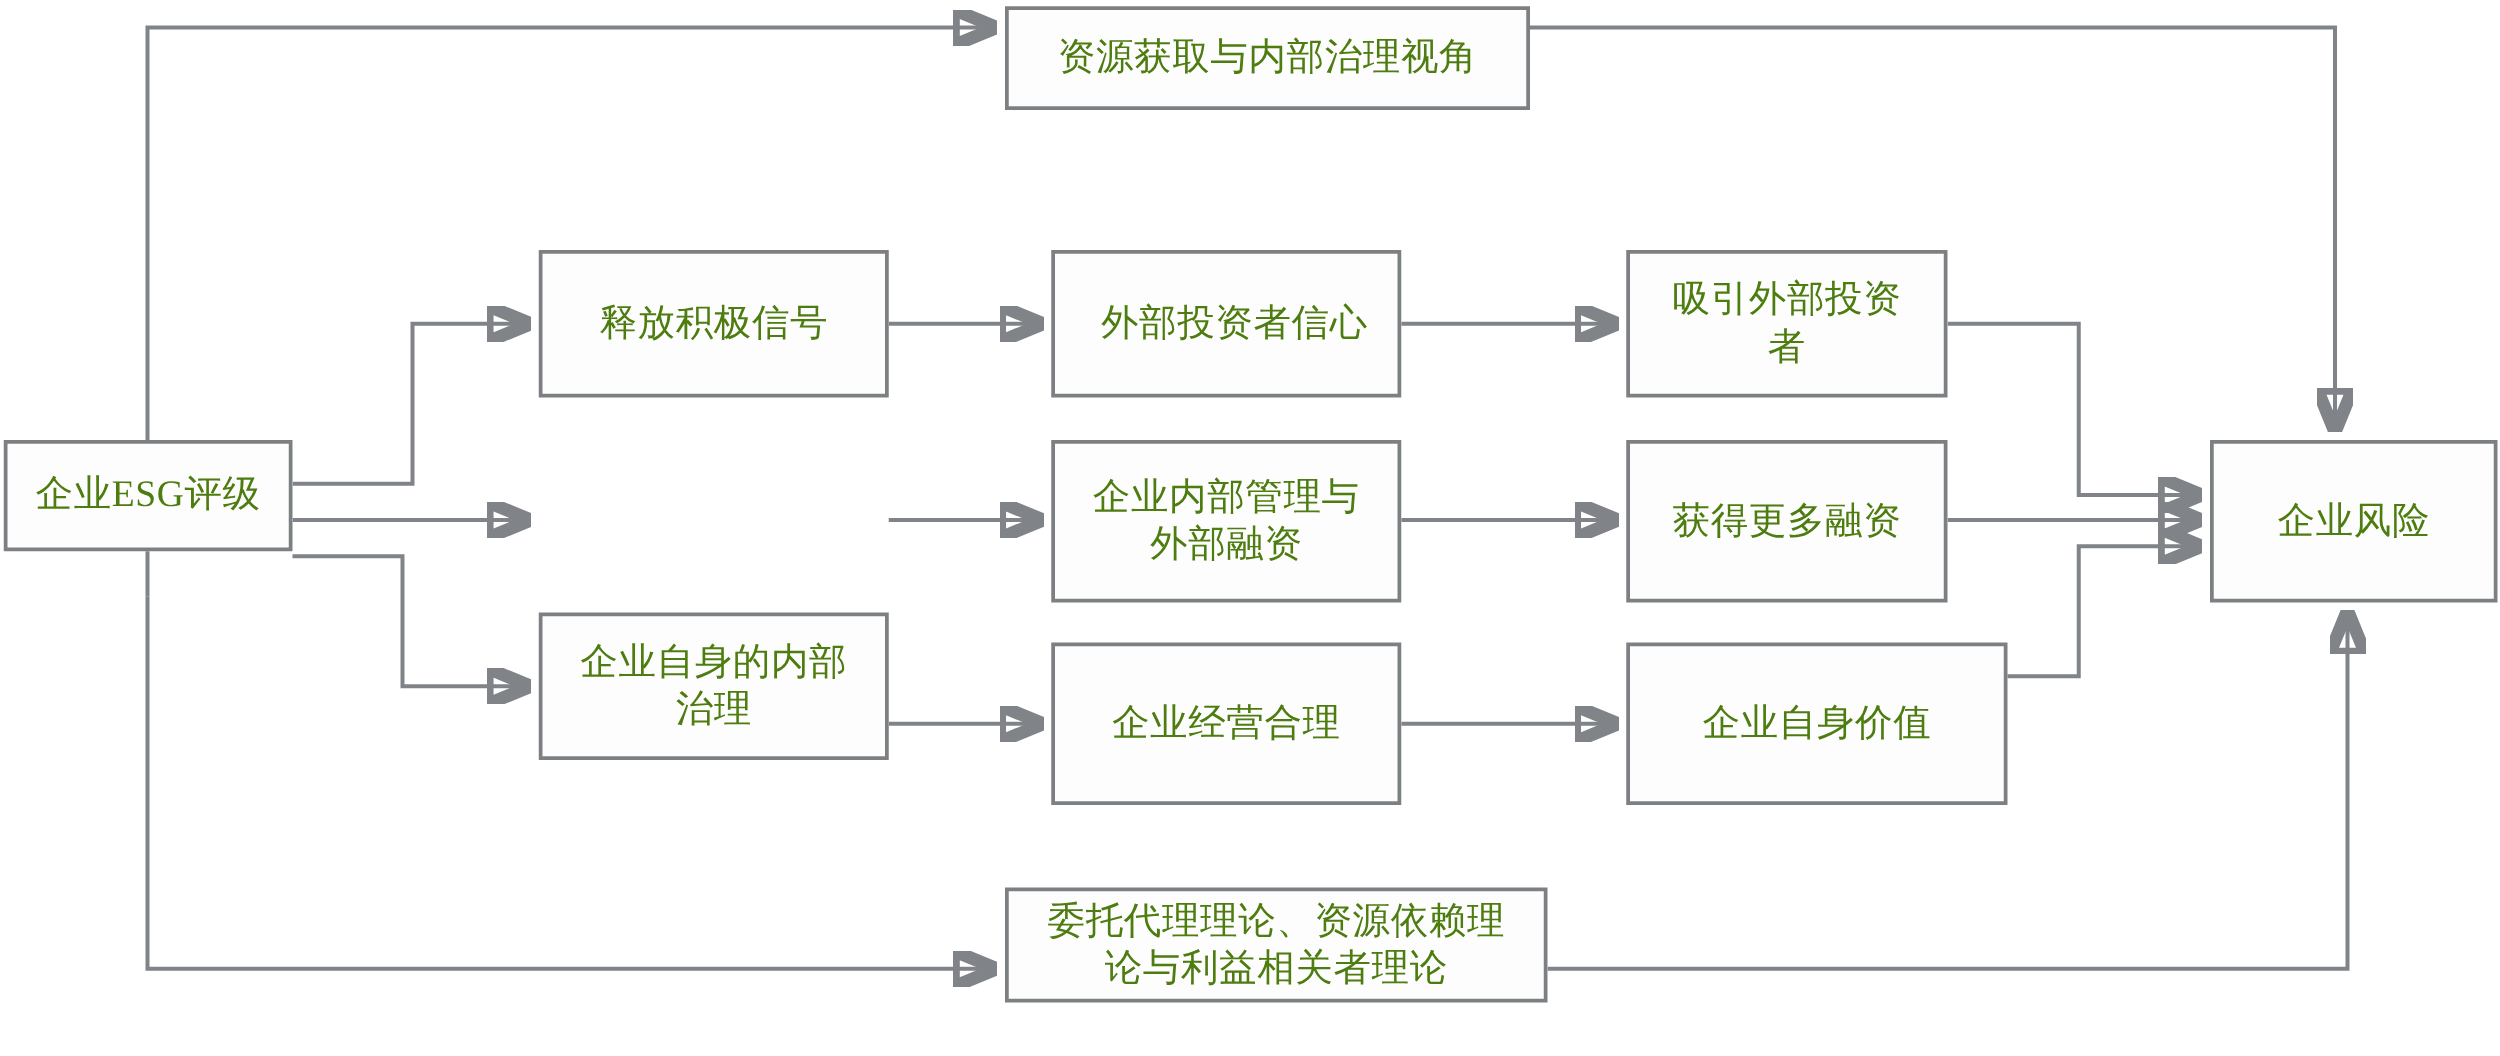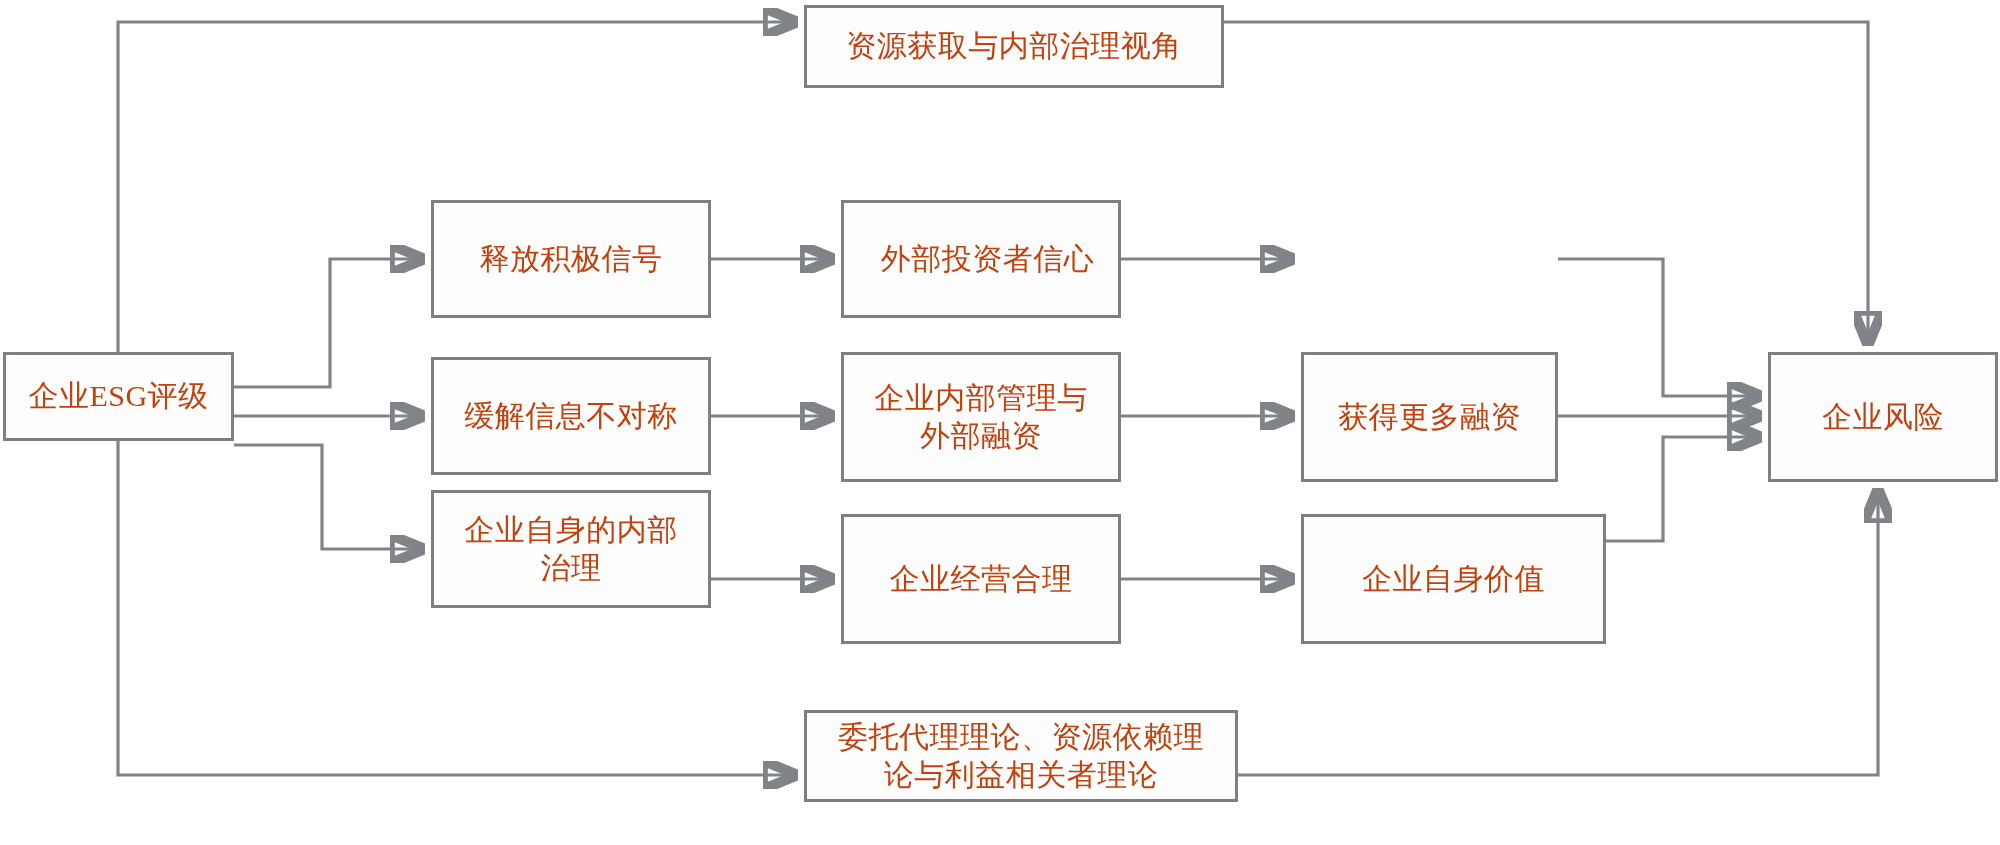--- a/index.html
+++ b/index.html
@@ -13,21 +13,21 @@
   }
   .node{
     position:absolute;
     box-sizing:border-box;
     background:#fdfdfd;
     border:3px solid #7d8083;
     display:flex;
     align-items:center;
     justify-content:center;
     text-align:center;
-    color:#c2410c;
+    color:#4d7c0f;
     font-size:30px;
     line-height:1.28;
     letter-spacing:0.5px;
     padding:2px 10px;
     white-space:pre-line;
     font-family:"Liberation Serif","DejaVu Serif",serif;
   }
   .node span{display:block;}
   svg.wires{
     position:absolute;
@@ -81,32 +81,33 @@
 
     <path d="M1238,775 L1878,775 L1878,490" marker-end="url(#ah)"></path>
   </svg>
 
   <div class="node" style="left:3px;top:352px;width:231px;height:89px;text-align:right;"><span>企业ESG评级</span></div>
 
   <div class="node" style="left:804px;top:5px;width:420px;height:83px;"><span>资源获取与内部治理视角</span></div>
 
   <div class="node" style="left:431px;top:200px;width:280px;height:118px;"><span>释放积极信号</span></div>
 
-  <div class="node" style="left:431px;top:357px;width:280px;height:118px;"><span>缓解信息不对称</span></div>
 
   <div class="node" style="left:431px;top:490px;width:280px;height:118px;"><span>企业自身的内部
 治理</span></div>
 
   <div class="node" style="left:841px;top:200px;width:280px;height:118px;padding-left:23px;"><span>外部投资者信心</span></div>
 
   <div class="node" style="left:841px;top:352px;width:280px;height:130px;"><span>企业内部管理与
 外部融资</span></div>
 
   <div class="node" style="left:841px;top:514px;width:280px;height:130px;font-family:Liberation Serif, serif;"><span>企业经营合理</span></div>
 
+  <div class="node" style="left:1301px;top:200px;width:257px;height:118px;"><span>吸引外部投资
+者</span></div>
 
   <div class="node" style="left:1301px;top:352px;width:257px;height:130px;"><span>获得更多融资</span></div>
 
   <div class="node" style="left:1301px;top:514px;width:305px;height:130px;"><span>企业自身价值</span></div>
 
   <div class="node" style="left:1768px;top:352px;width:230px;height:130px;"><span>企业风险</span></div>
 
   <div class="node" style="left:804px;top:710px;width:434px;height:92px;"><span>委托代理理论、资源依赖理
 论与利益相关者理论</span></div>
 

